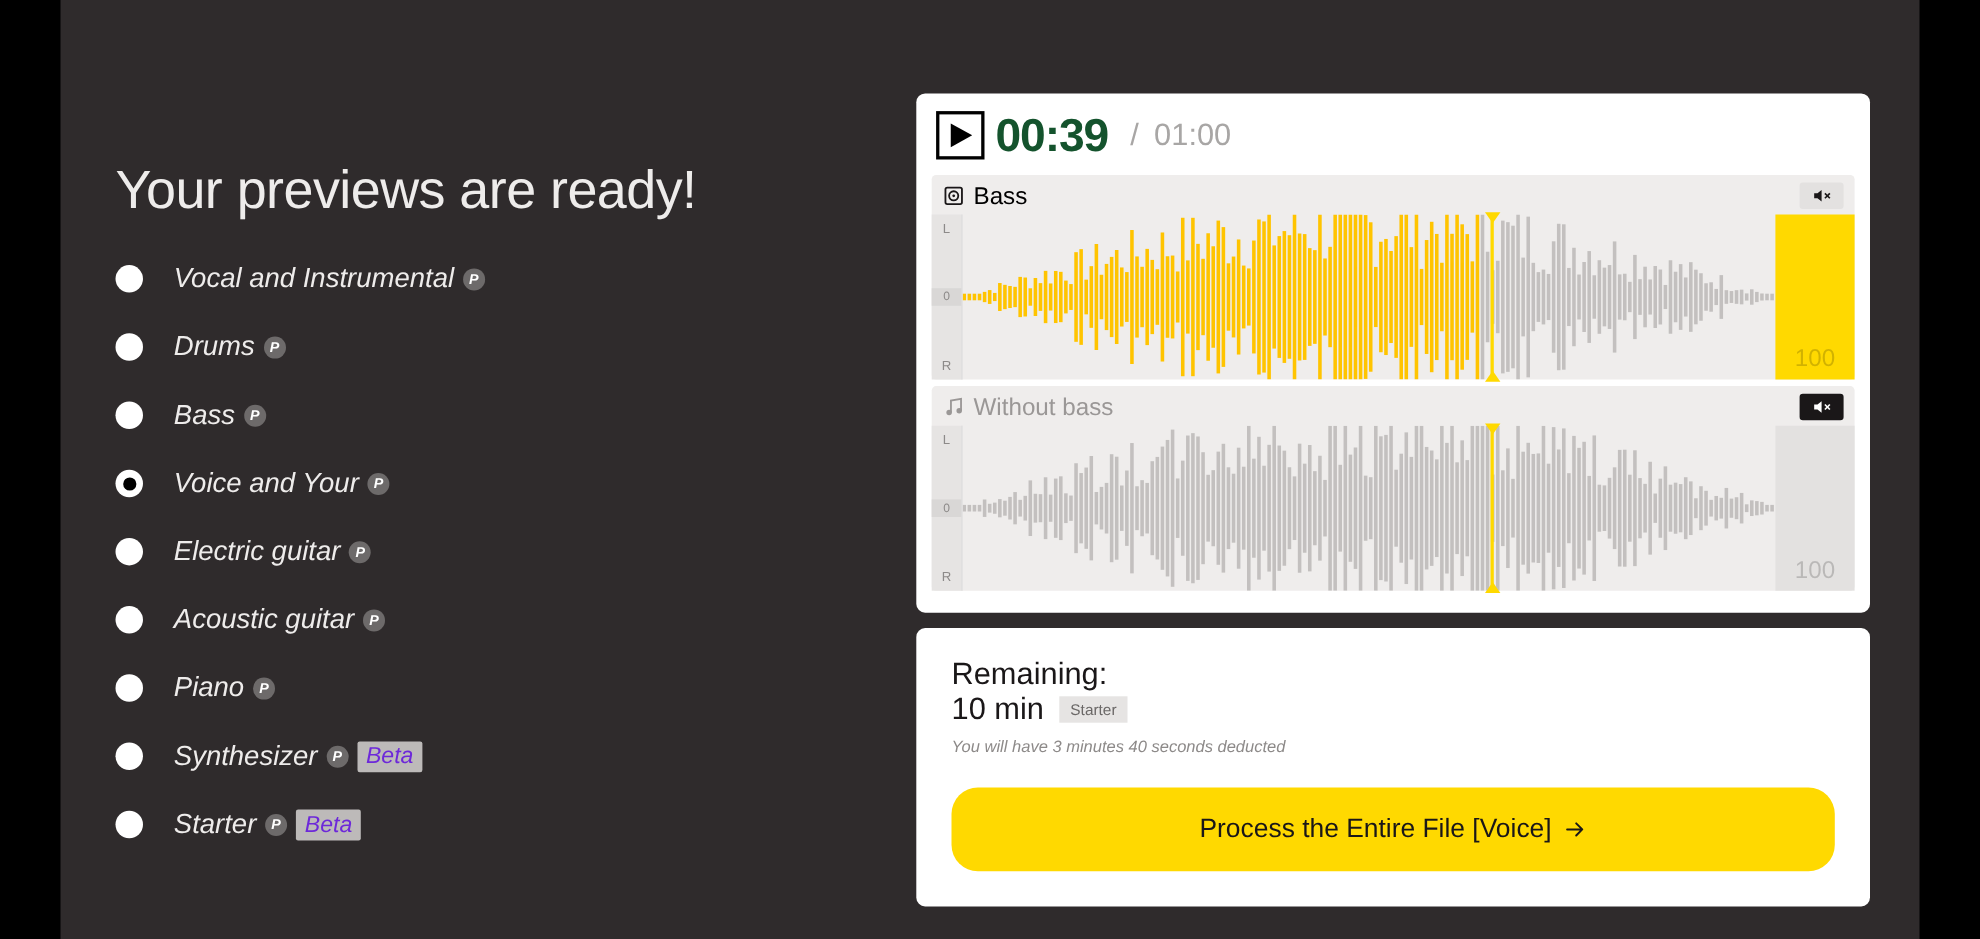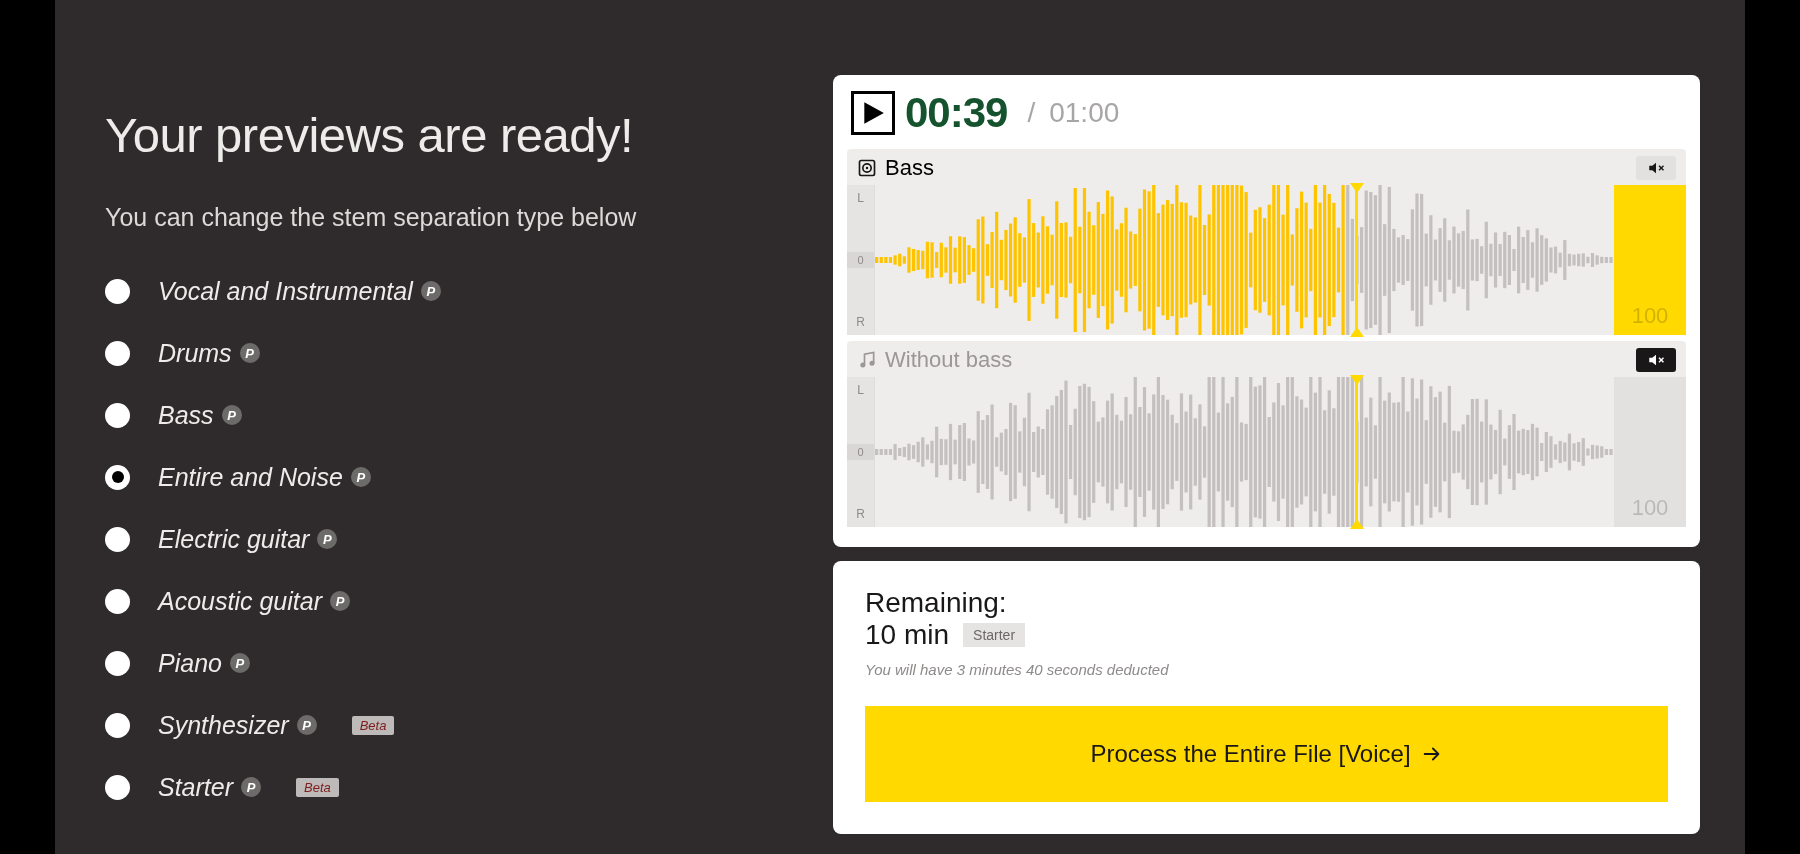--- a/index.html
+++ b/index.html
@@ -77,26 +77,25 @@
     color: #fff;
     font-size: 13px;
     font-weight: 600;
     display: inline-flex;
     align-items: center;
     justify-content: center;
     flex-shrink: 0;
   }
   .beta {
     background: #bdbab9;
-    color: #7f1d1d;
-    font-size: 13px;
+    color: #6d28d9;
+    font-size: 21px;
     padding: 2px 8px;
     border-radius: 2px;
     font-weight: 500;
-    margin-left: 27px;
   }
 
   .right {
     flex: 1;
     display: flex;
     flex-direction: column;
     gap: 14px;
   }
   .player {
     background: #fff;
@@ -279,35 +278,35 @@
     color: #8d8a89;
     margin-top: 10px;
     font-style: italic;
   }
   .process {
     margin-top: 28px;
     background: #ffd900;
     color: #1a1718;
     font-size: 24px;
     text-align: center;
-    padding: 34px 0;
+    padding: 24px 0;
     cursor: pointer;
     display:flex;
     align-items:center;
     justify-content:center;
     gap:10px;
+    border-radius:24px;
   }
 </style>
 </head>
 <body>
 
 <div class="app">
   <div class="left">
     <h1>Your previews are ready!</h1>
-    <p class="sub">You can change the stem separation type below</p>
     <div class="options" id="options">
         <div class="opt">
           <div class="radio"></div>
           <div class="opt-label">
             <span>Vocal and Instrumental</span>
             <span class="pbadge">P</span>
           </div>
         </div>
         <div class="opt">
           <div class="radio"></div>
@@ -319,21 +318,21 @@
         <div class="opt">
           <div class="radio"></div>
           <div class="opt-label">
             <span>Bass</span>
             <span class="pbadge">P</span>
           </div>
         </div>
         <div class="opt">
           <div class="radio selected"></div>
           <div class="opt-label">
-            <span>Entire and Noise</span>
+            <span>Voice and Your</span>
             <span class="pbadge">P</span>
           </div>
         </div>
         <div class="opt">
           <div class="radio"></div>
           <div class="opt-label">
             <span>Electric guitar</span>
             <span class="pbadge">P</span>
           </div>
         </div>

